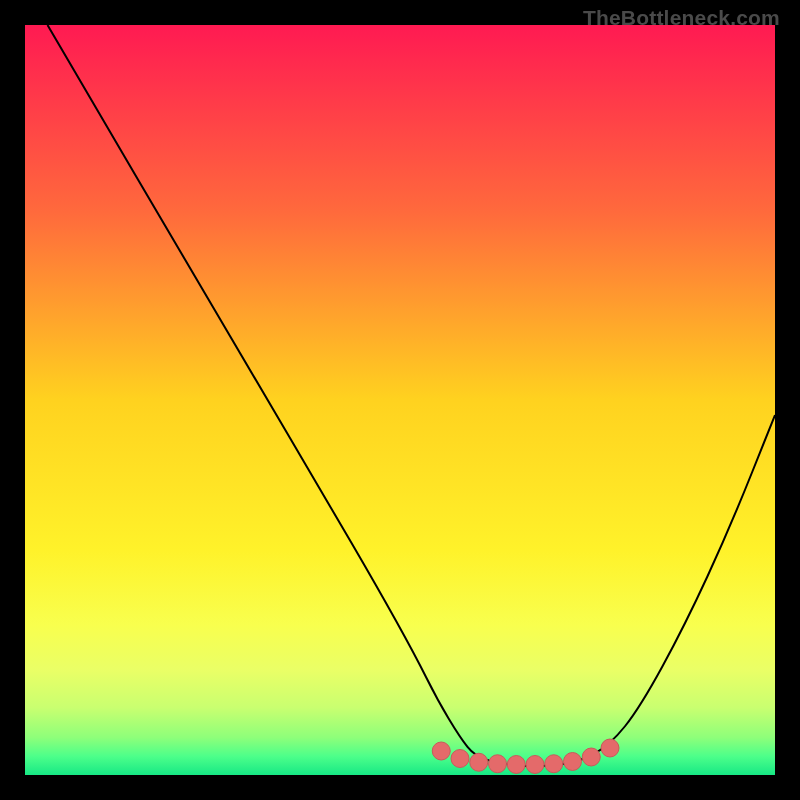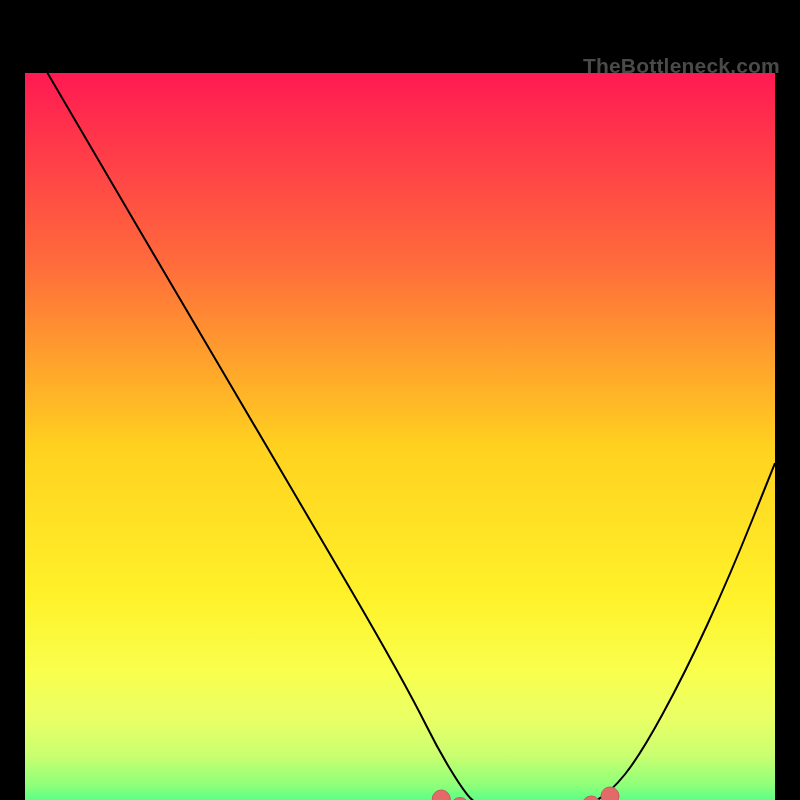--- a/index.html
+++ b/index.html
@@ -9,21 +9,20 @@
     width: 800px;
     height: 800px;
     overflow: hidden;
     font-family: Arial, Helvetica, sans-serif;
   }
   .stage {
     position: relative;
     width: 800px;
     height: 632px;
     background: #000;
-    margin-top: 48px;
   }
   .watermark {
     position: absolute;
     top: 6px;
     right: 20px;
     color: #4a4a4a;
     font-size: 21px;
     font-weight: 600;
     letter-spacing: 0.2px;
     user-select: none;

